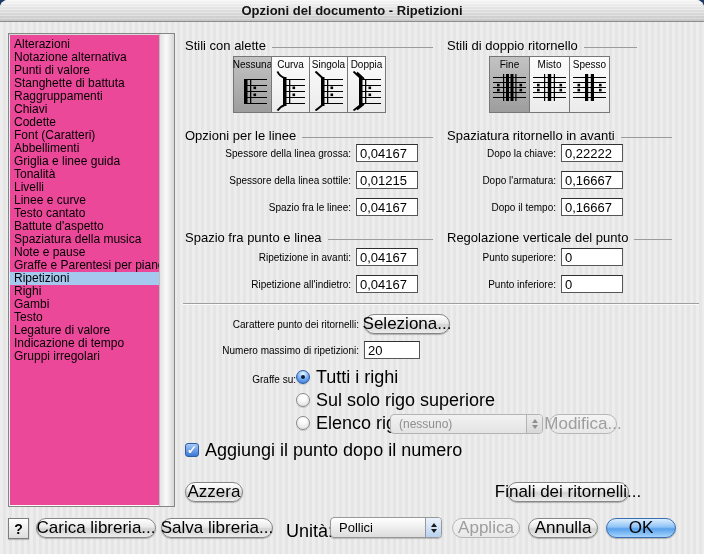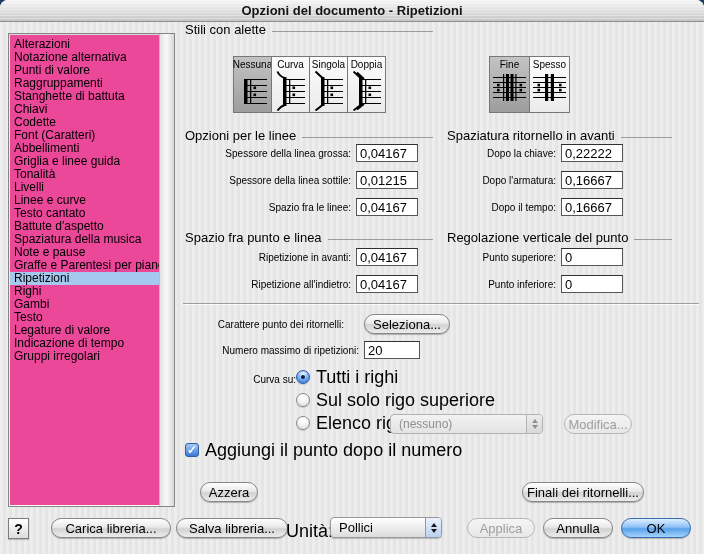--- a/index.html
+++ b/index.html
@@ -30,21 +30,21 @@
   
   .frow { position:absolute; display:flex; justify-content:flex-end; align-items:center; gap:5px; height:20px; }
   .flabel { font-size:10px; color:#000; white-space:nowrap; }
   .tfield { height:18px; border:1px solid #565656; border-top-color:#2f2f2f; background:#fff;
     font-size:13px; font-family:"Liberation Sans",sans-serif; padding:0 3px; }
 
   
   .abtn { position:absolute; height:20px; border:1px solid #868686; border-radius:11px;
     background:linear-gradient(#ffffff,#e9e9e9 45%,#d2d2d2 55%,#ececec);
     box-shadow:0 1px 1px rgba(0,0,0,.25);
-    font-size:13px; color:#000; display:flex; align-items:center; justify-content:center; white-space:nowrap;margin-left:15px; }
+    font-size:17px; color:#000; display:flex; align-items:center; justify-content:center; white-space:nowrap; }
   .abtn.inrow { position:static; }
   .abtn.disabled { color:#9e9e9e; border-color:#b7b7b7; background:linear-gradient(#f4f4f4,#e7e7e7); box-shadow:none; }
   .abtn.default { background:linear-gradient(#dcefff,#8ec2f6 45%,#58a1ec 55%,#a5d4fc); border-color:#3c6db3; }
   .helpbtn { position:absolute; width:21px; height:21px; border:1px solid #7d7d7d; background:linear-gradient(#fff,#ddd);
     font-size:14px; font-weight:bold; display:flex; align-items:center; justify-content:center; box-shadow:0 1px 1px rgba(0,0,0,.2); }
 
   
   .btnrow { position:absolute; display:flex; }
   .imgbtn { width:39px; height:57px; border:1px solid #777; margin-left:-1px;
     background:linear-gradient(#fcfcfc,#ebebeb); display:flex; flex-direction:column; align-items:center; padding-top:2px; }
@@ -91,22 +91,22 @@
   <div class="titlebar">
     <span>Opzioni del documento - Ripetizioni</span>
   </div>
   <div class="content">
 
     <div class="sidebar">
       <div class="list">
         <div class="li">Alterazioni</div>
         <div class="li">Notazione alternativa</div>
         <div class="li">Punti di valore</div>
+        <div class="li">Stanghette di battuta</div>
         <div class="li">Raggruppamenti</div>
-        <div class="li">Stanghette di battuta</div>
         <div class="li">Chiavi</div>
         <div class="li">Codette</div>
         <div class="li">Font (Caratteri)</div>
         <div class="li">Abbellimenti</div>
         <div class="li">Griglia e linee guida</div>
         <div class="li">Tonalità</div>
         <div class="li">Livelli</div>
         <div class="li">Linee e curve</div>
         <div class="li">Testo cantato</div>
         <div class="li">Battute d'aspetto</div>
@@ -117,21 +117,21 @@
         <div class="li">Righi</div>
         <div class="li">Gambi</div>
         <div class="li">Testo</div>
         <div class="li">Legature di valore</div>
         <div class="li">Indicazione di tempo</div>
         <div class="li">Gruppi irregolari</div>
       </div>
       <div class="vscroll"></div>
     </div>
 
-    <div class="ghead" style="left:185px; top:0; width:248px;">
+    <div class="ghead" style="left:185px; top:16px; width:248px;">
       <span class="glabel">Stili con alette</span>
       <span class="gline"></span>
     </div>
     <div class="btnrow" style="left:233px; top:34px;">
       <div class="imgbtn selected">
         <span class="ibl">Nessuna</span>
         <svg width="30" height="40" viewBox="0 0 30 40">
           <g stroke="#000" stroke-width="1">
               <path d="M6 8.5H29 M6 14.5H29 M6 20.5H29 M6 26.5H29 M6 32.5H29"></path>
             </g>
@@ -176,38 +176,57 @@
             </g>
           <rect x="7" y="6" width="3.5" height="29" fill="#000"></rect>
           <rect x="13" y="8" width="1.3" height="25" fill="#000"></rect>
           <rect x="16.5" y="15.5" width="2.6" height="2.6" fill="#000"></rect>
           <rect x="16.5" y="22.5" width="2.6" height="2.6" fill="#000"></rect>
           <path d="M8.5 7 L1.5 0.5 M12 8 L5 1.5 M8.5 34 L1.5 39.5 M12 33 L5 38.5" stroke="#000" stroke-width="1.8" fill="none"></path>
         </svg>
       </div>
     </div>
 
+    <div class="ghead" style="left:447px; top:16px; width:190px;">
+      <span class="glabel">Stili di doppio ritornello</span>
+      <span class="gline"></span>
+    </div>
     <div class="btnrow" style="left:489px; top:34px;">
       <div class="imgbtn selected" style="width:41px">
         <span class="ibl">Fine</span>
         <svg width="33" height="32" viewBox="0 0 33 32">
           <g stroke="#000" stroke-width="1">
               <path d="M0 6.5H33 M0 11.5H33 M0 16.5H33 M0 21.5H33 M0 26.5H33"></path>
             </g>
           <rect x="10" y="3" width="1.2" height="27" fill="#000"></rect>
           <rect x="13" y="3" width="3" height="27" fill="#000"></rect>
           <rect x="17.5" y="3" width="3" height="27" fill="#000"></rect>
           <rect x="22.3" y="3" width="1.2" height="27" fill="#000"></rect>
           <rect x="4" y="12.8" width="2.6" height="2.6" fill="#000"></rect>
             <rect x="4" y="17.8" width="2.6" height="2.6" fill="#000"></rect>
           <rect x="26.5" y="12.8" width="2.6" height="2.6" fill="#000"></rect>
             <rect x="26.5" y="17.8" width="2.6" height="2.6" fill="#000"></rect>
         </svg>
       </div>
       <div class="imgbtn" style="width:41px">
+        <span class="ibl">Misto</span>
+        <svg width="33" height="32" viewBox="0 0 33 32">
+          <g stroke="#000" stroke-width="1">
+              <path d="M0 6.5H33 M0 11.5H33 M0 16.5H33 M0 21.5H33 M0 26.5H33"></path>
+            </g>
+          <rect x="11" y="3" width="1.2" height="27" fill="#000"></rect>
+          <rect x="14.8" y="3" width="3.4" height="27" fill="#000"></rect>
+          <rect x="20.8" y="3" width="1.2" height="27" fill="#000"></rect>
+          <rect x="4" y="12.8" width="2.6" height="2.6" fill="#000"></rect>
+            <rect x="4" y="17.8" width="2.6" height="2.6" fill="#000"></rect>
+          <rect x="26.5" y="12.8" width="2.6" height="2.6" fill="#000"></rect>
+            <rect x="26.5" y="17.8" width="2.6" height="2.6" fill="#000"></rect>
+        </svg>
+      </div>
+      <div class="imgbtn" style="width:41px">
         <span class="ibl">Spesso</span>
         <svg width="33" height="32" viewBox="0 0 33 32">
           <g stroke="#000" stroke-width="1">
               <path d="M0 6.5H33 M0 11.5H33 M0 16.5H33 M0 21.5H33 M0 26.5H33"></path>
             </g>
           <rect x="12" y="3" width="3.2" height="27" fill="#000"></rect>
           <rect x="17.8" y="3" width="3.2" height="27" fill="#000"></rect>
           <rect x="4.5" y="12.8" width="2.6" height="2.6" fill="#000"></rect>
             <rect x="4.5" y="17.8" width="2.6" height="2.6" fill="#000"></rect>
           <rect x="26" y="12.8" width="2.6" height="2.6" fill="#000"></rect>
@@ -282,21 +301,21 @@
       <span class="flabel">Carattere punto dei ritornelli:</span>
       <button class="abtn inrow" style="width:86px">Seleziona...</button>
     </div>
 
     <div class="frow" style="left:100px; top:318px; width:320px;">
       <span class="flabel">Numero massimo di ripetizioni:</span>
       <input class="tfield" style="width: 56px;" value="20">
     </div>
 
     <div class="frow" style="left:100px; top:347px; width:196px;">
-      <span class="flabel">Curva su:</span>
+      <span class="flabel">Graffe su:</span>
     </div>
     <div class="radiorow" style="left:296px; top:347px;">
       <span class="radio selected"></span>
       <span class="rlabel">Tutti i righi</span>
     </div>
     <div class="radiorow" style="left:296px; top:370px;">
       <span class="radio"></span>
       <span class="rlabel">Sul solo rigo superiore</span>
     </div>
     <div class="radiorow" style="left:296px; top:393px;">

